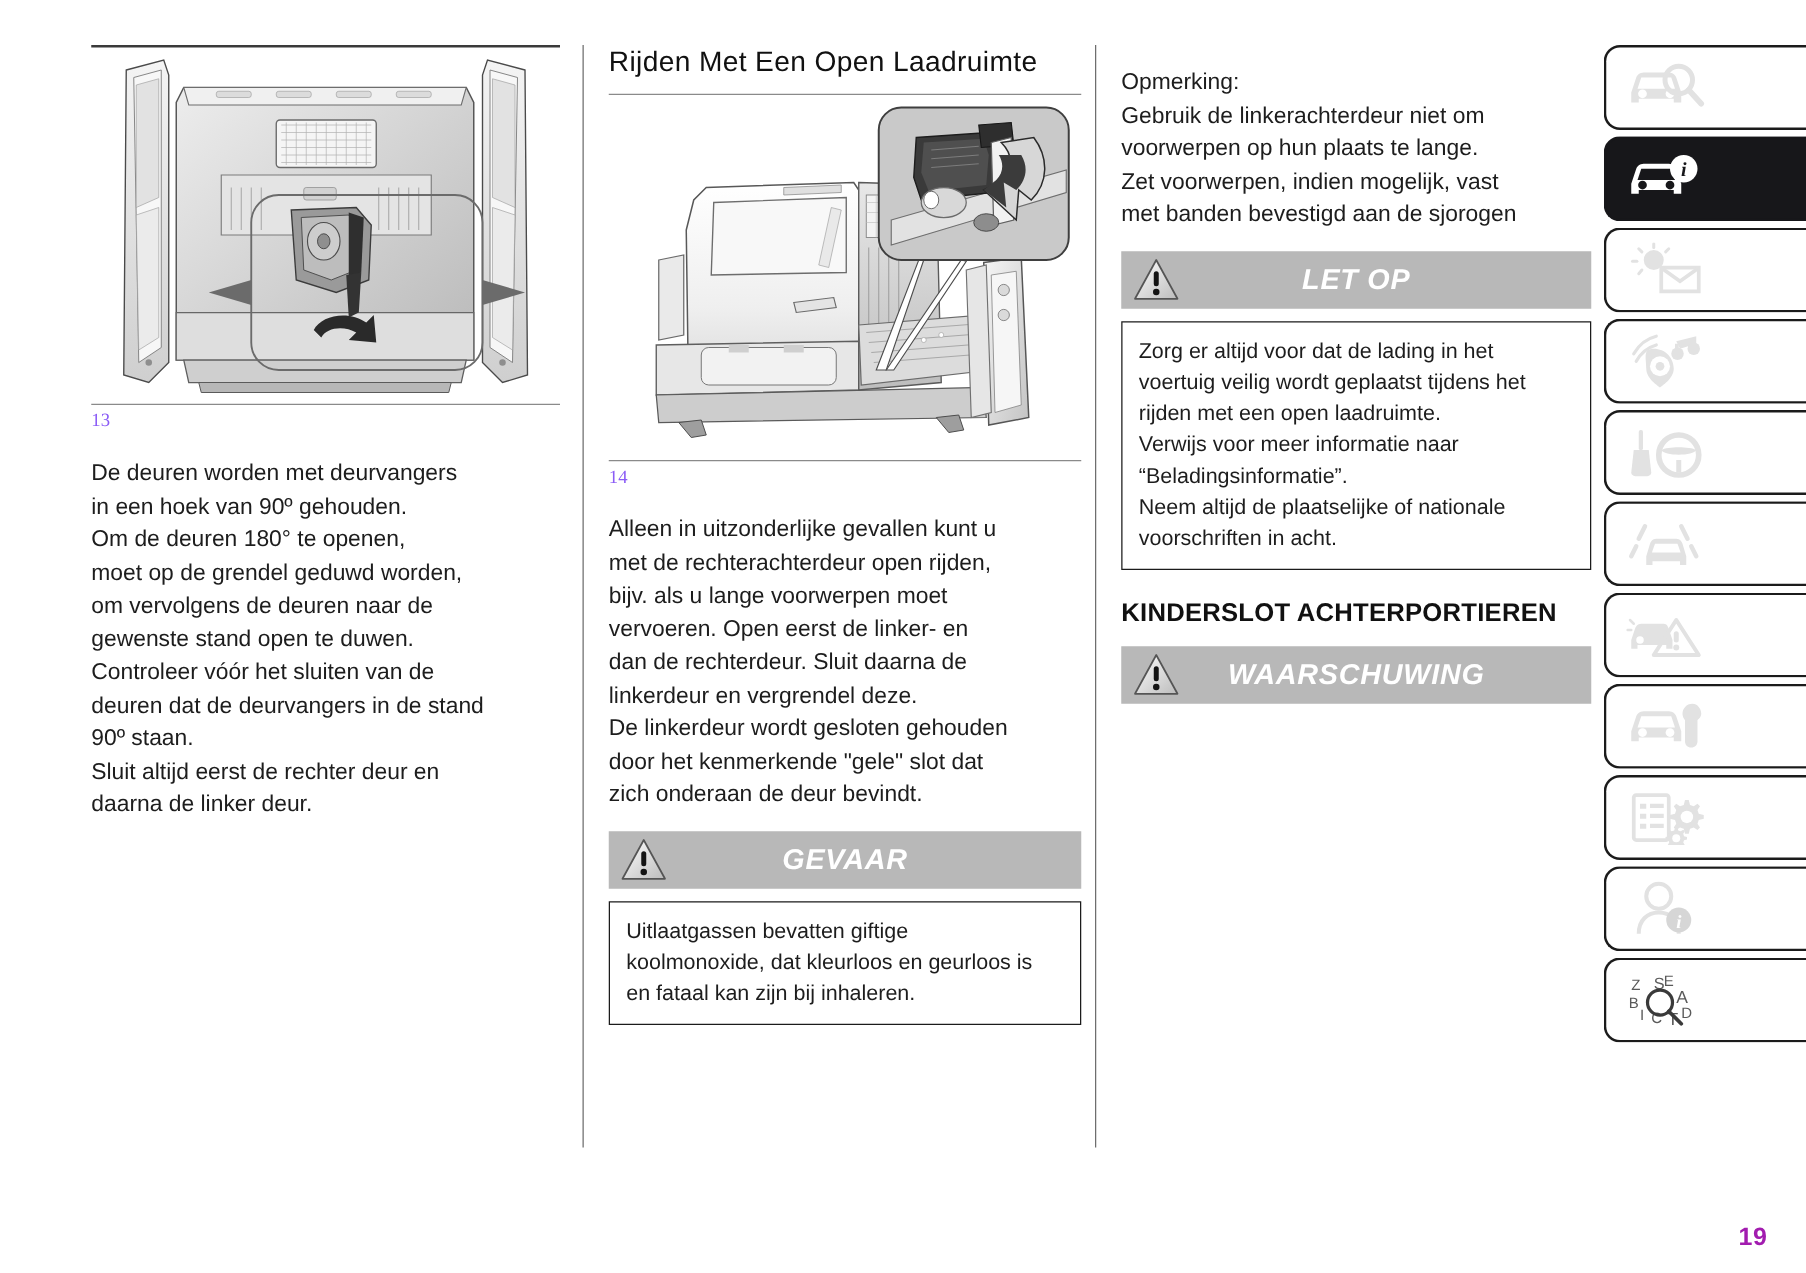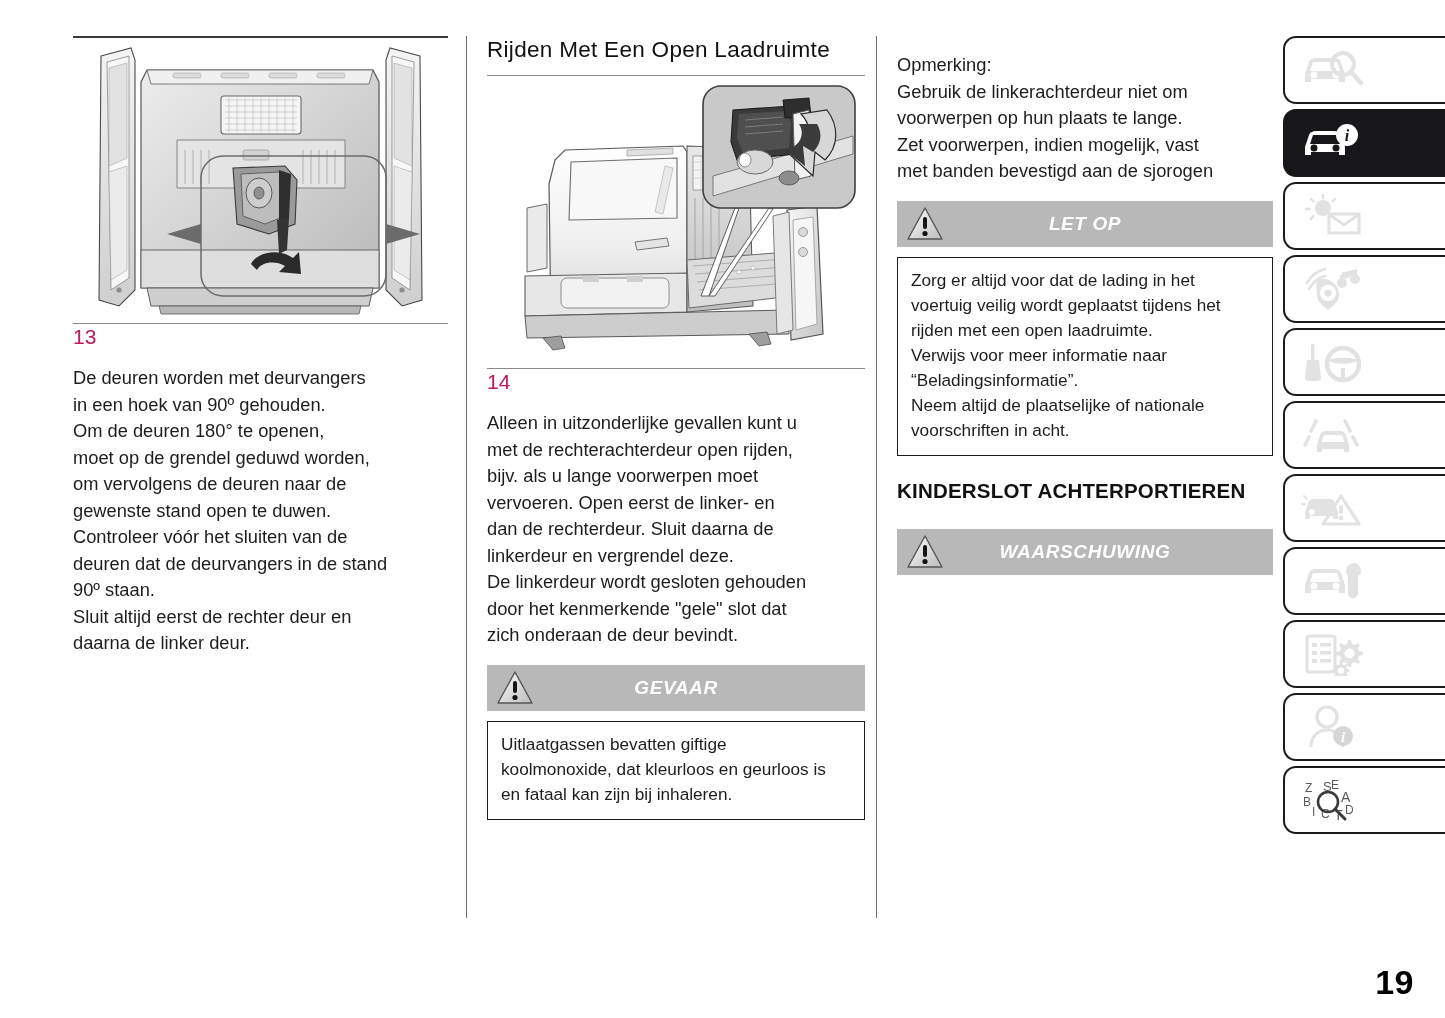--- a/index.html
+++ b/index.html
@@ -60,40 +60,41 @@
     line-height: 28px;
     letter-spacing: 0.3px;
     margin: 0 0 11px 0;
     color: #111;
   }
   .sec-head-upper {
     font-weight: bold;
     font-size: 20.5px;
     line-height: 25px;
     letter-spacing: 0.2px;
-    margin: 0 0 26px 0;
+    margin: 0 0 14px 0;
     color: #111;
   }
 
   
   .body-text {
     font-size: 18.3px;
     line-height: 26.5px;
     white-space: pre-line;
     margin: 0;
     color: #1d1d1d;
   }
 
   
   .figure { position: relative; }
   .fig-caption {
-    font-size: 21px;
+    font-size: 15px;
     line-height: 20px;
     padding-top: 3px;
-    color: #be185d;
+    color: #8b5cf6;
+    font-family: Liberation Serif, serif;
   }
   .fig-art {
     width: 100%;
     display: block;
   }
 
   
   .warn-bar {
     position: relative;
     background: #b8b8b8;
@@ -106,21 +107,21 @@
   .warn-bar .tri {
     position: absolute;
     left: 8px;
     top: 4px;
     width: 40px;
     height: 38px;
   }
   .warn-bar .warn-label {
     font-style: italic;
     font-weight: bold;
-    font-size: 19px;
+    font-size: 23px;
     letter-spacing: 0.6px;
     color: #ffffff;
   }
   .warn-box {
     border: 1.6px solid #1b1b1b;
     margin-top: 10px;
     padding: 10px 13px 12px 13px;
   }
   .warn-box .warn-text {
     font-size: 17.2px;
@@ -165,22 +166,22 @@
     border-color: #17171a;
   }
   .tab svg { display: block; }
 
   
   .page-number {
     position: absolute;
     right: 31px;
     bottom: 16px;
     font-weight: bold;
-    font-size: 34px;
-    color: #000000;
+    font-size: 20px;
+    color: #a21caf;
     letter-spacing: 0.5px;
   }
 </style>
 </head>
 <body>
 
 <div class="page">
 
   <div class="col-divider div-1"></div>
   <div class="col-divider div-2"></div>

